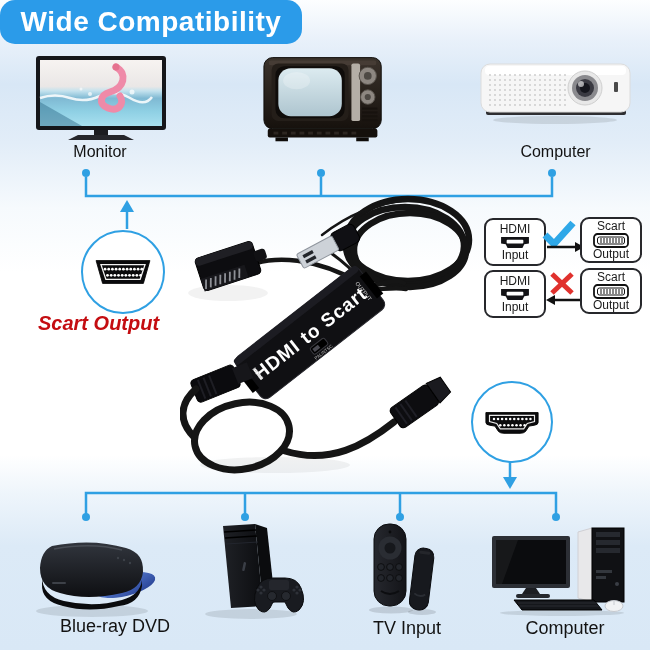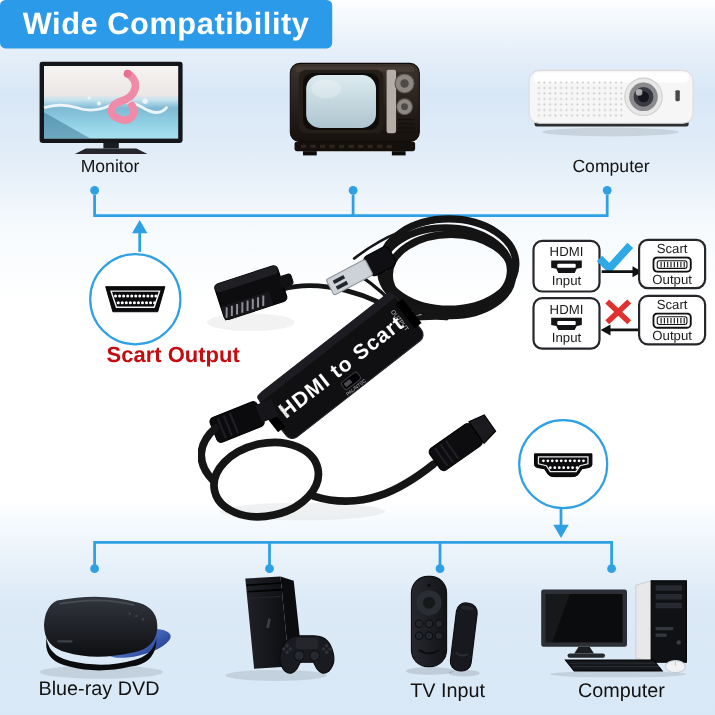--- a/index.html
+++ b/index.html
@@ -1,24 +1,24 @@
 <!DOCTYPE html>
 <html><head>
 <meta charset="utf-8">
 <style>
   html,body{margin:0;padding:0;}
   body{width:650px;height:650px;overflow:hidden;font-family:"Liberation Sans",sans-serif;}
   #stage{position:relative;width:650px;height:650px;
     background:linear-gradient(180deg,#fdfeff 0%,#e9f1fa 6%,#d8e7f6 13%,#e2edf8 22%,#f6fafd 32%,#ffffff 42%,#ffffff 70%,#eef5fb 76%,#dceaf7 84%,#d9e8f6 100%);}
   .abs{position:absolute;}
-  .banner{left:178px;top:2px;width:302px;height:44px;background:#2b9be9;border-radius:5px;
+  .banner{left:178px;top:2px;width:302px;height:44px;background:#2b9be9;border-radius:15px;
     display:flex;align-items:center;justify-content:center;color:#fff;font-weight:bold;font-size:28px;letter-spacing:.5px;}
   .dev-label{position:absolute;text-align:center;color:#121212;font-size:16px;}
   .dev-label.bottom{font-size:18px;}
-  .callout{position:absolute;text-align:right;color:#c40d11;font-weight:bold;}
+  .callout{position:absolute;text-align:left;color:#c40d11;font-weight:bold;font-style:italic;}
   .badge{position:absolute;background:#fff;border:2.5px solid #2fa0e3;border-radius:50%;
     display:flex;align-items:center;justify-content:center;}
   .flow-box{position:absolute;width:58px;height:44px;background:#fff;border:2px solid #26272b;border-radius:9px;
     display:flex;flex-direction:column;align-items:center;justify-content:center;line-height:1.02;}
   .flow-box .tt{font-size:12px;color:#1a1a1a;}
   svg{display:block;}
 </style>
 </head>
 <body>
 
@@ -362,21 +362,21 @@
     <path d="M20,40 Q20,60 42,65 Q72,72 100,64 Q118,59 120,44 L120,50 Q117,68 97,70 Q67,77 41,70 Q19,65 20,48 Z" fill="#0a0b0d"></path>
     <path d="M30,10 Q70,2 104,12 Q122,17 121,36 Q119,53 100,57 Q65,65 38,57 Q18,52 18,32 Q19,15 30,10 Z" fill="url(#brg)"></path>
     <path d="M32,13 Q70,6 100,14" stroke="#5a5f68" stroke-width="1.5" fill="none" opacity=".6"></path>
     <g fill="#3d4148">
         <rect x="30" y="46" width="14" height="2" rx="1"></rect>
         <circle cx="96" cy="22" r="1.2"></circle>
         <circle cx="102" cy="24" r="1.2"></circle>
         <circle cx="108" cy="27" r="1.2"></circle>
       </g>
   </svg>
-  <div class="dev-label bottom" style="left:15px;top:616px;width:150px">Blue-ray DVD</div>
+  <div class="dev-label bottom" style="left:40px;top:616px;width:150px">Blue-ray DVD</div>
 
   <svg class="abs" style="left:193px;top:522px" width="115" height="98" viewBox="0 0 115 98">
     <defs>
         <linearGradient id="psg" x1="0" y1="0" x2="1" y2="0">
           <stop offset="0" stop-color="#1f2126"></stop>
           <stop offset="1" stop-color="#0c0d10"></stop>
         </linearGradient>
       </defs>
     <ellipse cx="58" cy="92" rx="46" ry="5" fill="#000" opacity=".1"></ellipse>
     <polygon points="62,2 74,6 82,80 70,84" fill="#0b0c0e"></polygon>

